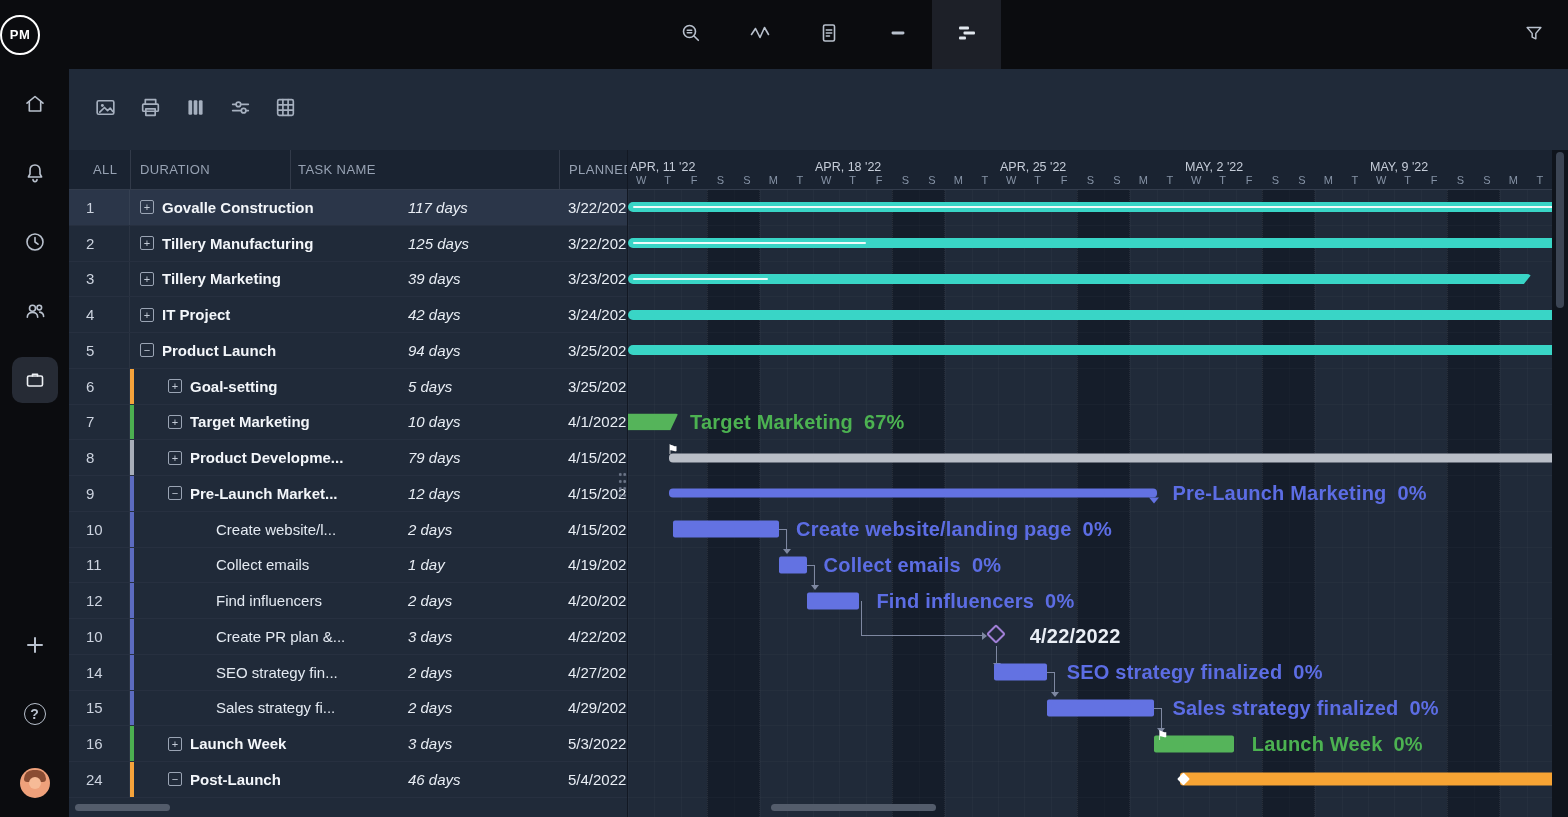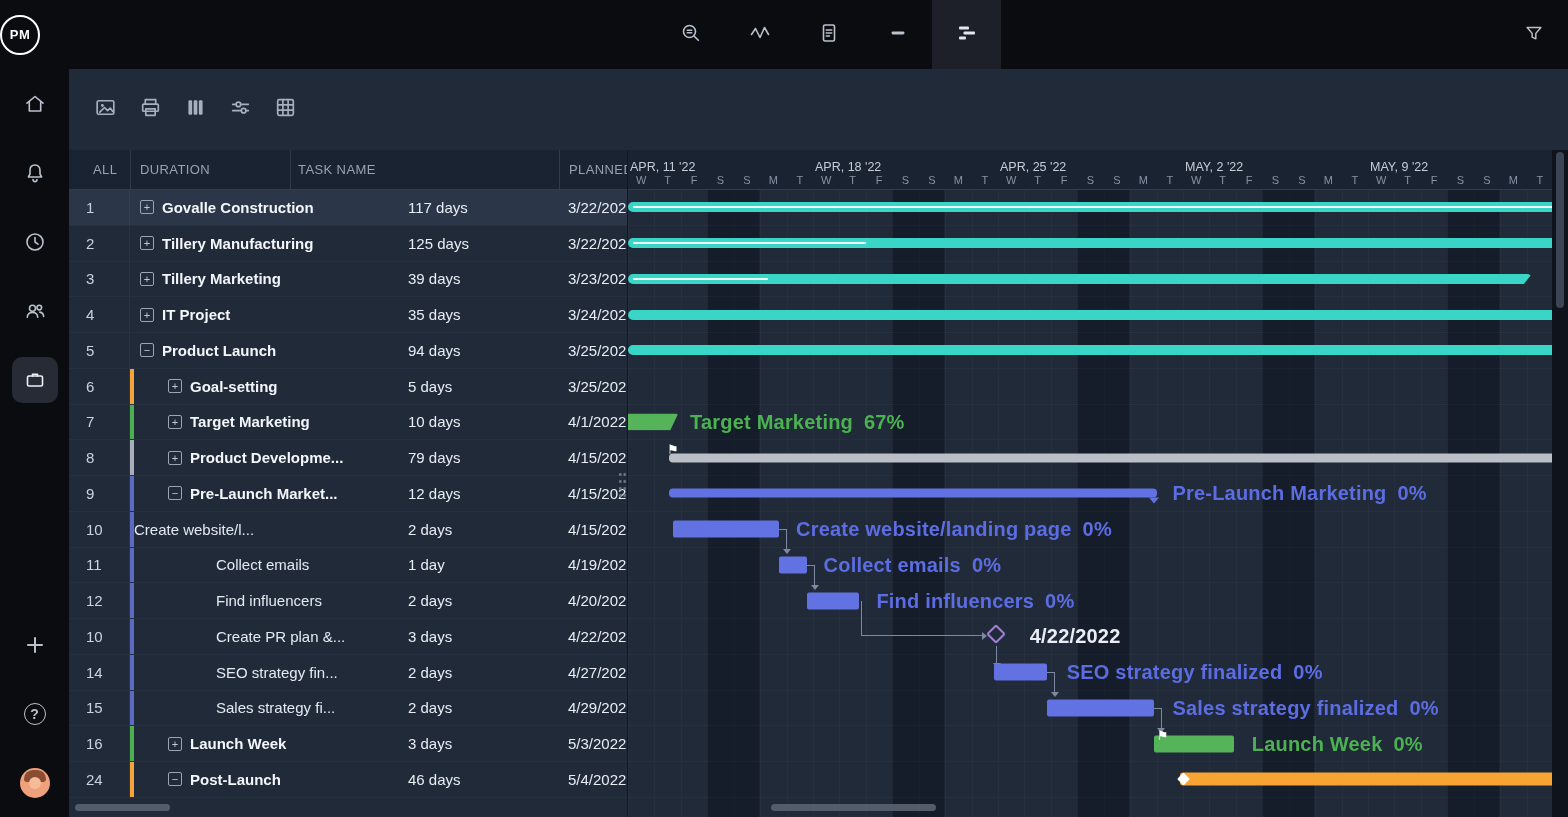--- a/index.html
+++ b/index.html
@@ -55,21 +55,21 @@
   .rows { position:absolute; top:40px; left:0; right:0; }
   .trow { height:35.76px; display:flex; align-items:stretch; border-bottom:1px solid #273040; font-size:15px; }
   .trow.hl { background:#2b3649; }
   .cell-num { width:61px; flex:none; display:flex; align-items:center; padding-left:17px; color:#ccd3df; border-right:1px solid rgba(255,255,255,.05); }
   .strip { width:4px; flex:none; }
   .cell-name { width:265px; flex:none; display:flex; align-items:center; gap:8px; overflow:hidden; white-space:nowrap; }
   .expander { width:14px; height:14px; flex:none; border:1px solid #9aa4b4; border-radius:2px; color:#c2cad6;
               font-size:11px; line-height:12px; text-align:center; cursor:pointer; }
   .tname { color:#e4eaf2; }
   .tname.b { font-weight:bold; color:#f3f6fa; }
-  .cell-dur { width:160px; flex:none; display:flex; align-items:center; padding-left:9px; }
+  .cell-dur { width:160px; flex:none; display:flex; align-items:center; padding-left:9px;font-style:italic; }
   .cell-plan { flex:1; display:flex; align-items:center; padding-left:9px; overflow:hidden; white-space:nowrap; }
 
   
   .gantt-pane { flex:1; position:relative; overflow:hidden; border-left:1px solid #121823; }
   .g-header { position:absolute; top:0; left:0; right:0; height:40px; background:#1a2331; border-bottom:1px solid #333c4c; overflow:hidden; }
   .g-weeks { position:absolute; top:10px; left:0; right:0; height:16px;text-decoration:underline; }
   .g-week { position:absolute; top:0; font-size:12.5px; color:#c6cdd9; white-space:nowrap; }
   .g-days { position:absolute; top:20px; left:0; right:0; height:20px; }
   .g-day { position:absolute; top:0; height:20px; display:flex; align-items:center; justify-content:center;
            font-size:11px; color:#8693a6; }
@@ -319,21 +319,21 @@
               <div class="cell-dur">39 days</div>
               <div class="cell-plan">3/23/2022</div>
             </div>
             <div class="trow">
               <div class="cell-num">4</div>
               <div class="strip"></div>
               <div class="cell-name" style="padding-left: 6px;">
                 <span class="expander">+</span>
                 <span class="tname b">IT Project</span>
               </div>
-              <div class="cell-dur">35 days</div>
+              <div class="cell-dur">42 days</div>
               <div class="cell-plan">3/24/2022</div>
             </div>
             <div class="trow">
               <div class="cell-num">5</div>
               <div class="strip"></div>
               <div class="cell-name" style="padding-left: 6px;">
                 <span class="expander">−</span>
                 <span class="tname b">Product Launch</span>
               </div>
               <div class="cell-dur">94 days</div>
@@ -375,21 +375,21 @@
               <div class="cell-name" style="padding-left: 34px;">
                 <span class="expander">−</span>
                 <span class="tname b">Pre-Launch Market...</span>
               </div>
               <div class="cell-dur">12 days</div>
               <div class="cell-plan">4/15/2022</div>
             </div>
             <div class="trow">
               <div class="cell-num">10</div>
               <div class="strip" style="background: rgb(92, 107, 192);"></div>
-              <div class="cell-name" style="">
+              <div class="cell-name" style="padding-left: 82px;">
                 <span class="tname">Create website/l...</span>
               </div>
               <div class="cell-dur">2 days</div>
               <div class="cell-plan">4/15/2022</div>
             </div>
             <div class="trow">
               <div class="cell-num">11</div>
               <div class="strip" style="background: rgb(92, 107, 192);"></div>
               <div class="cell-name" style="padding-left: 82px;">
                 <span class="tname">Collect emails</span>

